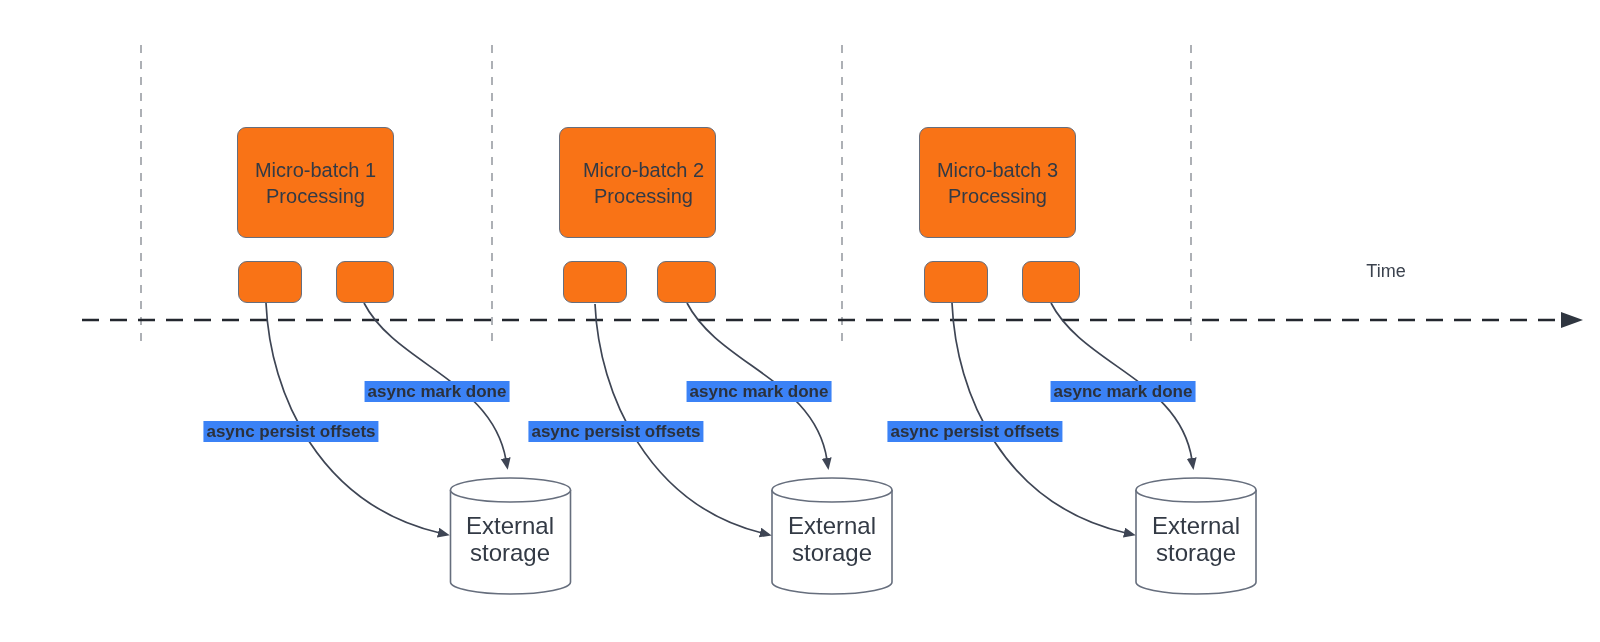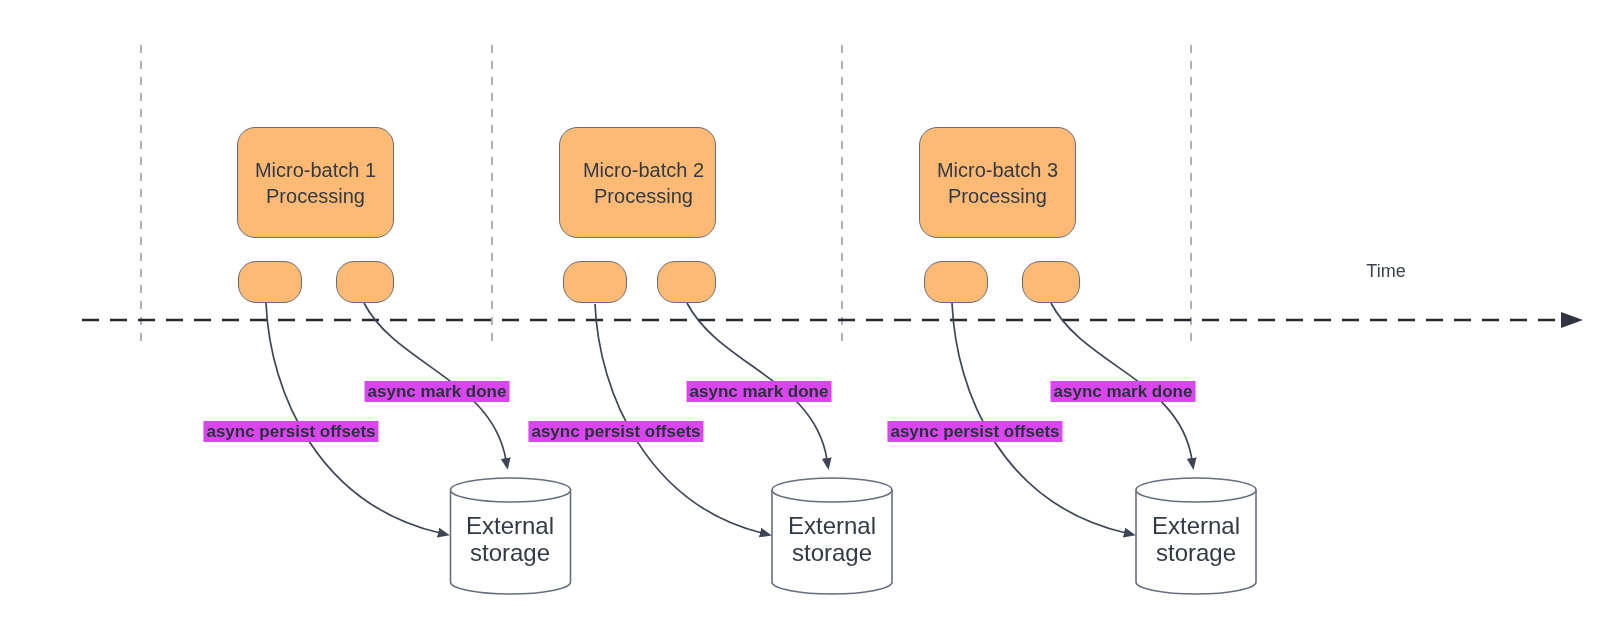--- a/index.html
+++ b/index.html
@@ -10,29 +10,29 @@
     --shape:#666e7d;
     --bg:#ffffff;
   }
   html,body{margin:0;padding:0;background:var(--bg);}
   .canvas{
     position:relative;width:1600px;height:642px;background:var(--bg);
     font-family:"Liberation Sans", sans-serif;color:var(--ink);overflow:hidden;
   }
   .layer{position:absolute;left:0;top:0;}
   .box{
-    position:absolute;box-sizing:border-box;background:#fdba74;
-    border:1.6px solid var(--shape);border-radius:18px;
+    position:absolute;box-sizing:border-box;background:#f97316;
+    border:1.6px solid var(--shape);border-radius:9px;
   }
   .big-box{display:flex;align-items:center;justify-content:center;text-align:center;}
   .box-title{font-size:20px;line-height:26px;color:var(--ink);}
   .edge-label{
     position:absolute;transform:translateX(-50%);white-space:nowrap;
     font-size:17px;font-weight:bold;line-height:21px;color:#2b313c;
-    background:#d946ef;padding:0 3px;
+    background:#3b82f6;padding:0 3px;
   }
   .cyl-label{
     position:absolute;width:140px;transform:translateX(-50%);
     text-align:center;font-size:24px;line-height:27px;color:var(--ink);
   }
   .time-label{
     position:absolute;transform:translateX(-50%);
     font-size:18px;line-height:25px;color:#3b424e;white-space:nowrap;
   }
 </style>

